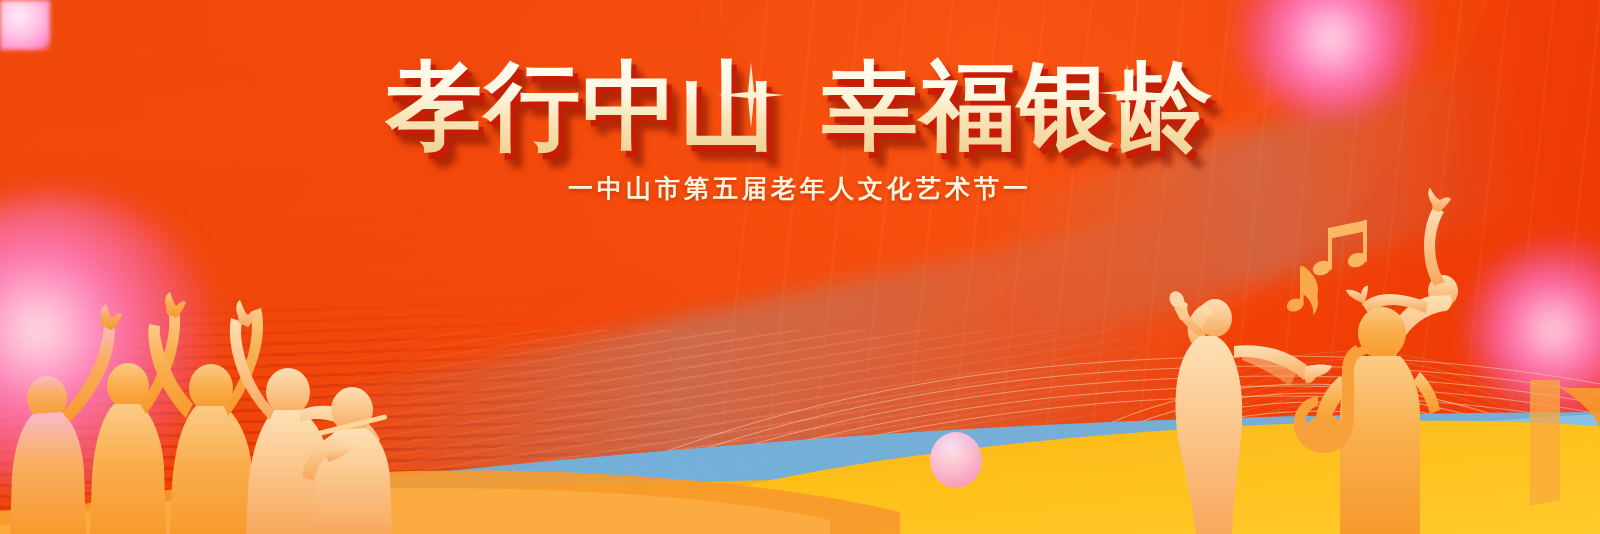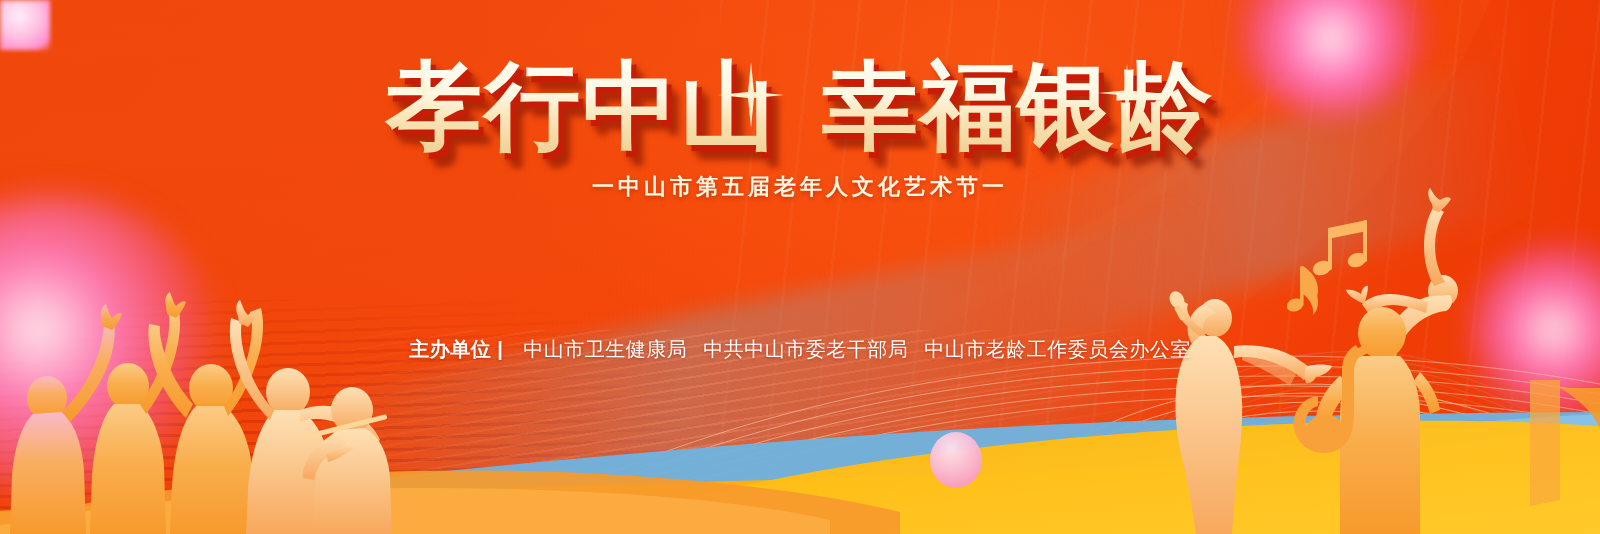--- a/index.html
+++ b/index.html
@@ -128,21 +128,21 @@
     color:transparent;-webkit-text-fill-color:transparent;
     filter:drop-shadow(5px 6px 0 #C81C06) drop-shadow(7px 9px 3px rgba(120,12,0,.55));
   }
   .title-main .gap{display:inline-block;width:44px;}
 
   .sparkle{position:absolute;pointer-events:none;}
 
   .subtitle{
     position:absolute;left:0;top:172px;width:1600px;
     text-align:center;
-    font-size:22px;letter-spacing:4px;font-weight:bold;
+    font-size:25px;letter-spacing:4px;font-weight:bold;
     color:#FFF6E0;
     white-space:nowrap;
     text-shadow:0 2px 4px rgba(150,25,0,.45);
   }
 
   .event-title{
     position:absolute;left:0;top:255px;width:1600px;
     text-align:center;
     font-size:46px;letter-spacing:7px;font-weight:bold;
     white-space:nowrap;
@@ -414,18 +414,15 @@
     </svg>
     <svg class="sparkle" style="left:400px;top:66px;width:46px;height:46px;" viewBox="0 0 46 46">
       <g fill="#FFF3CF">
         <path d="M23,2 L24.8,21.2 L44,23 L24.8,24.8 L23,44 L21.2,24.8 L2,23 L21.2,21.2 Z" opacity=".75"></path>
       </g>
     </svg>
 
     <div class="subtitle">一中山市第五届老年人文化艺术节一</div>
 
 
-    <div class="organizers">
-      <span class="lead">主办单位</span><span class="sep">|</span><span class="org">中山市卫生健康局</span><span class="org">中共中山市委老干部局</span><span class="org">中山市老龄工作委员会办公室</span>
-    </div>
 
   </div>
 </div>
 
 </body></html>

